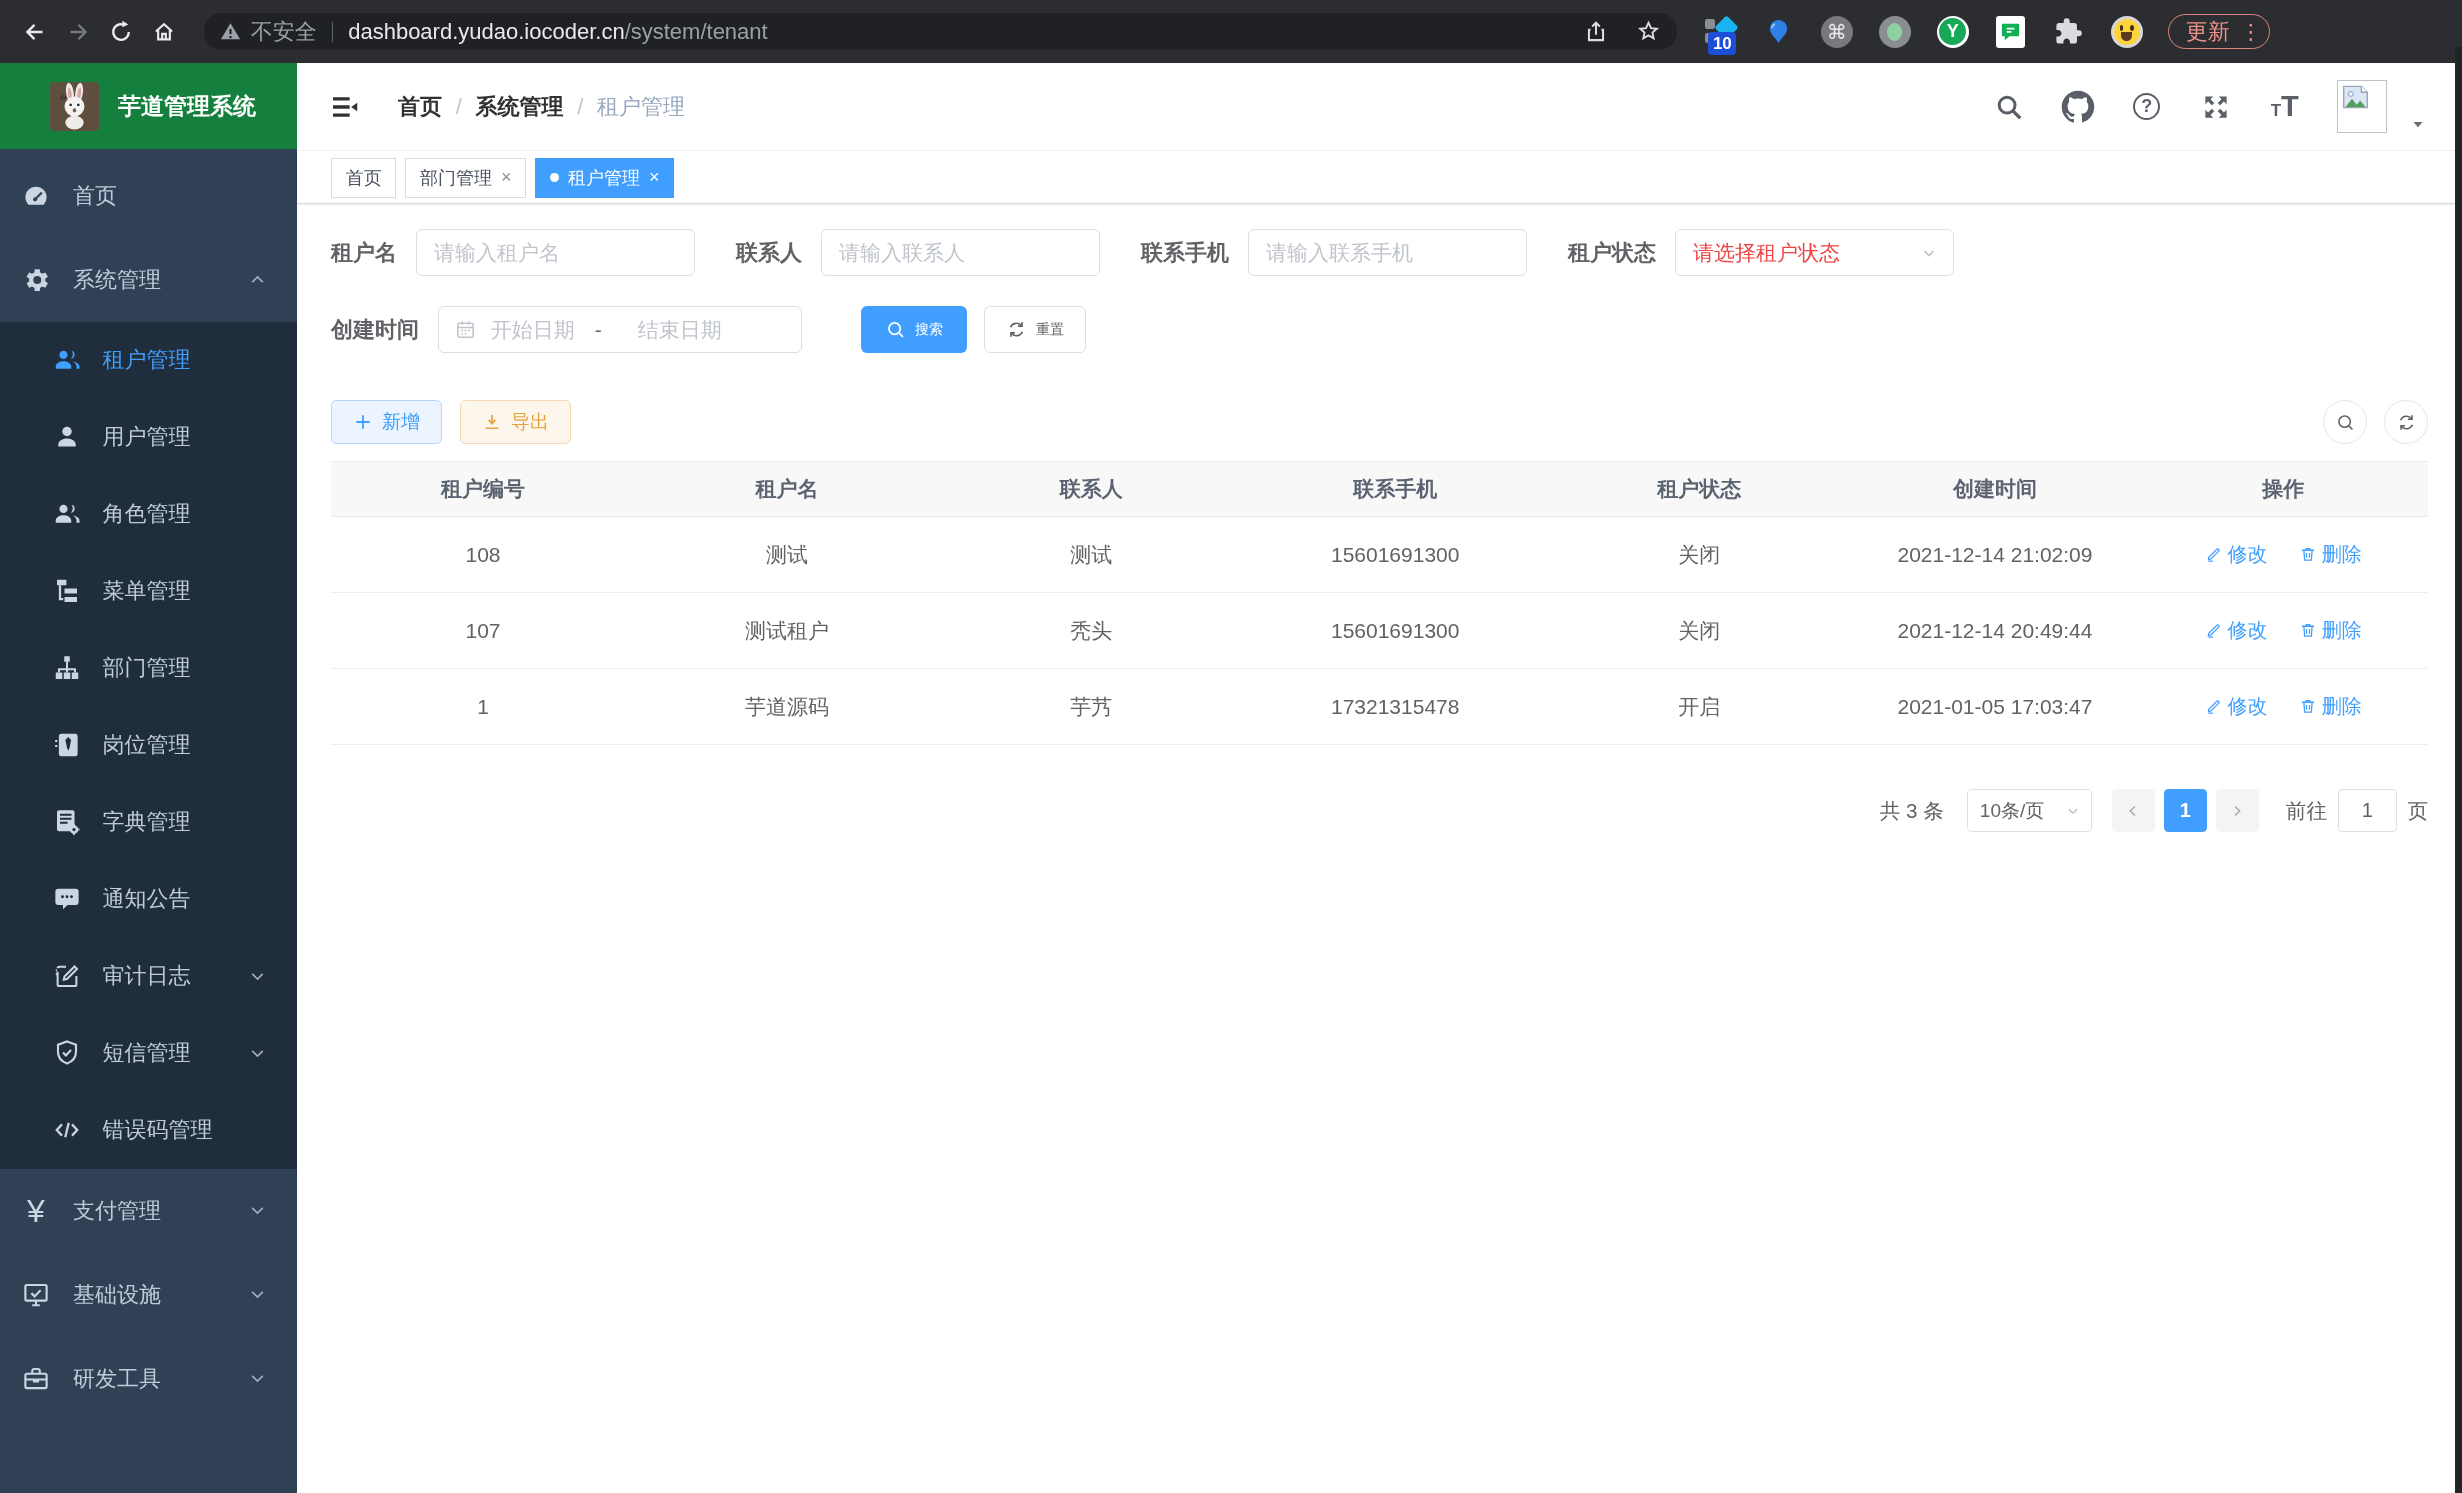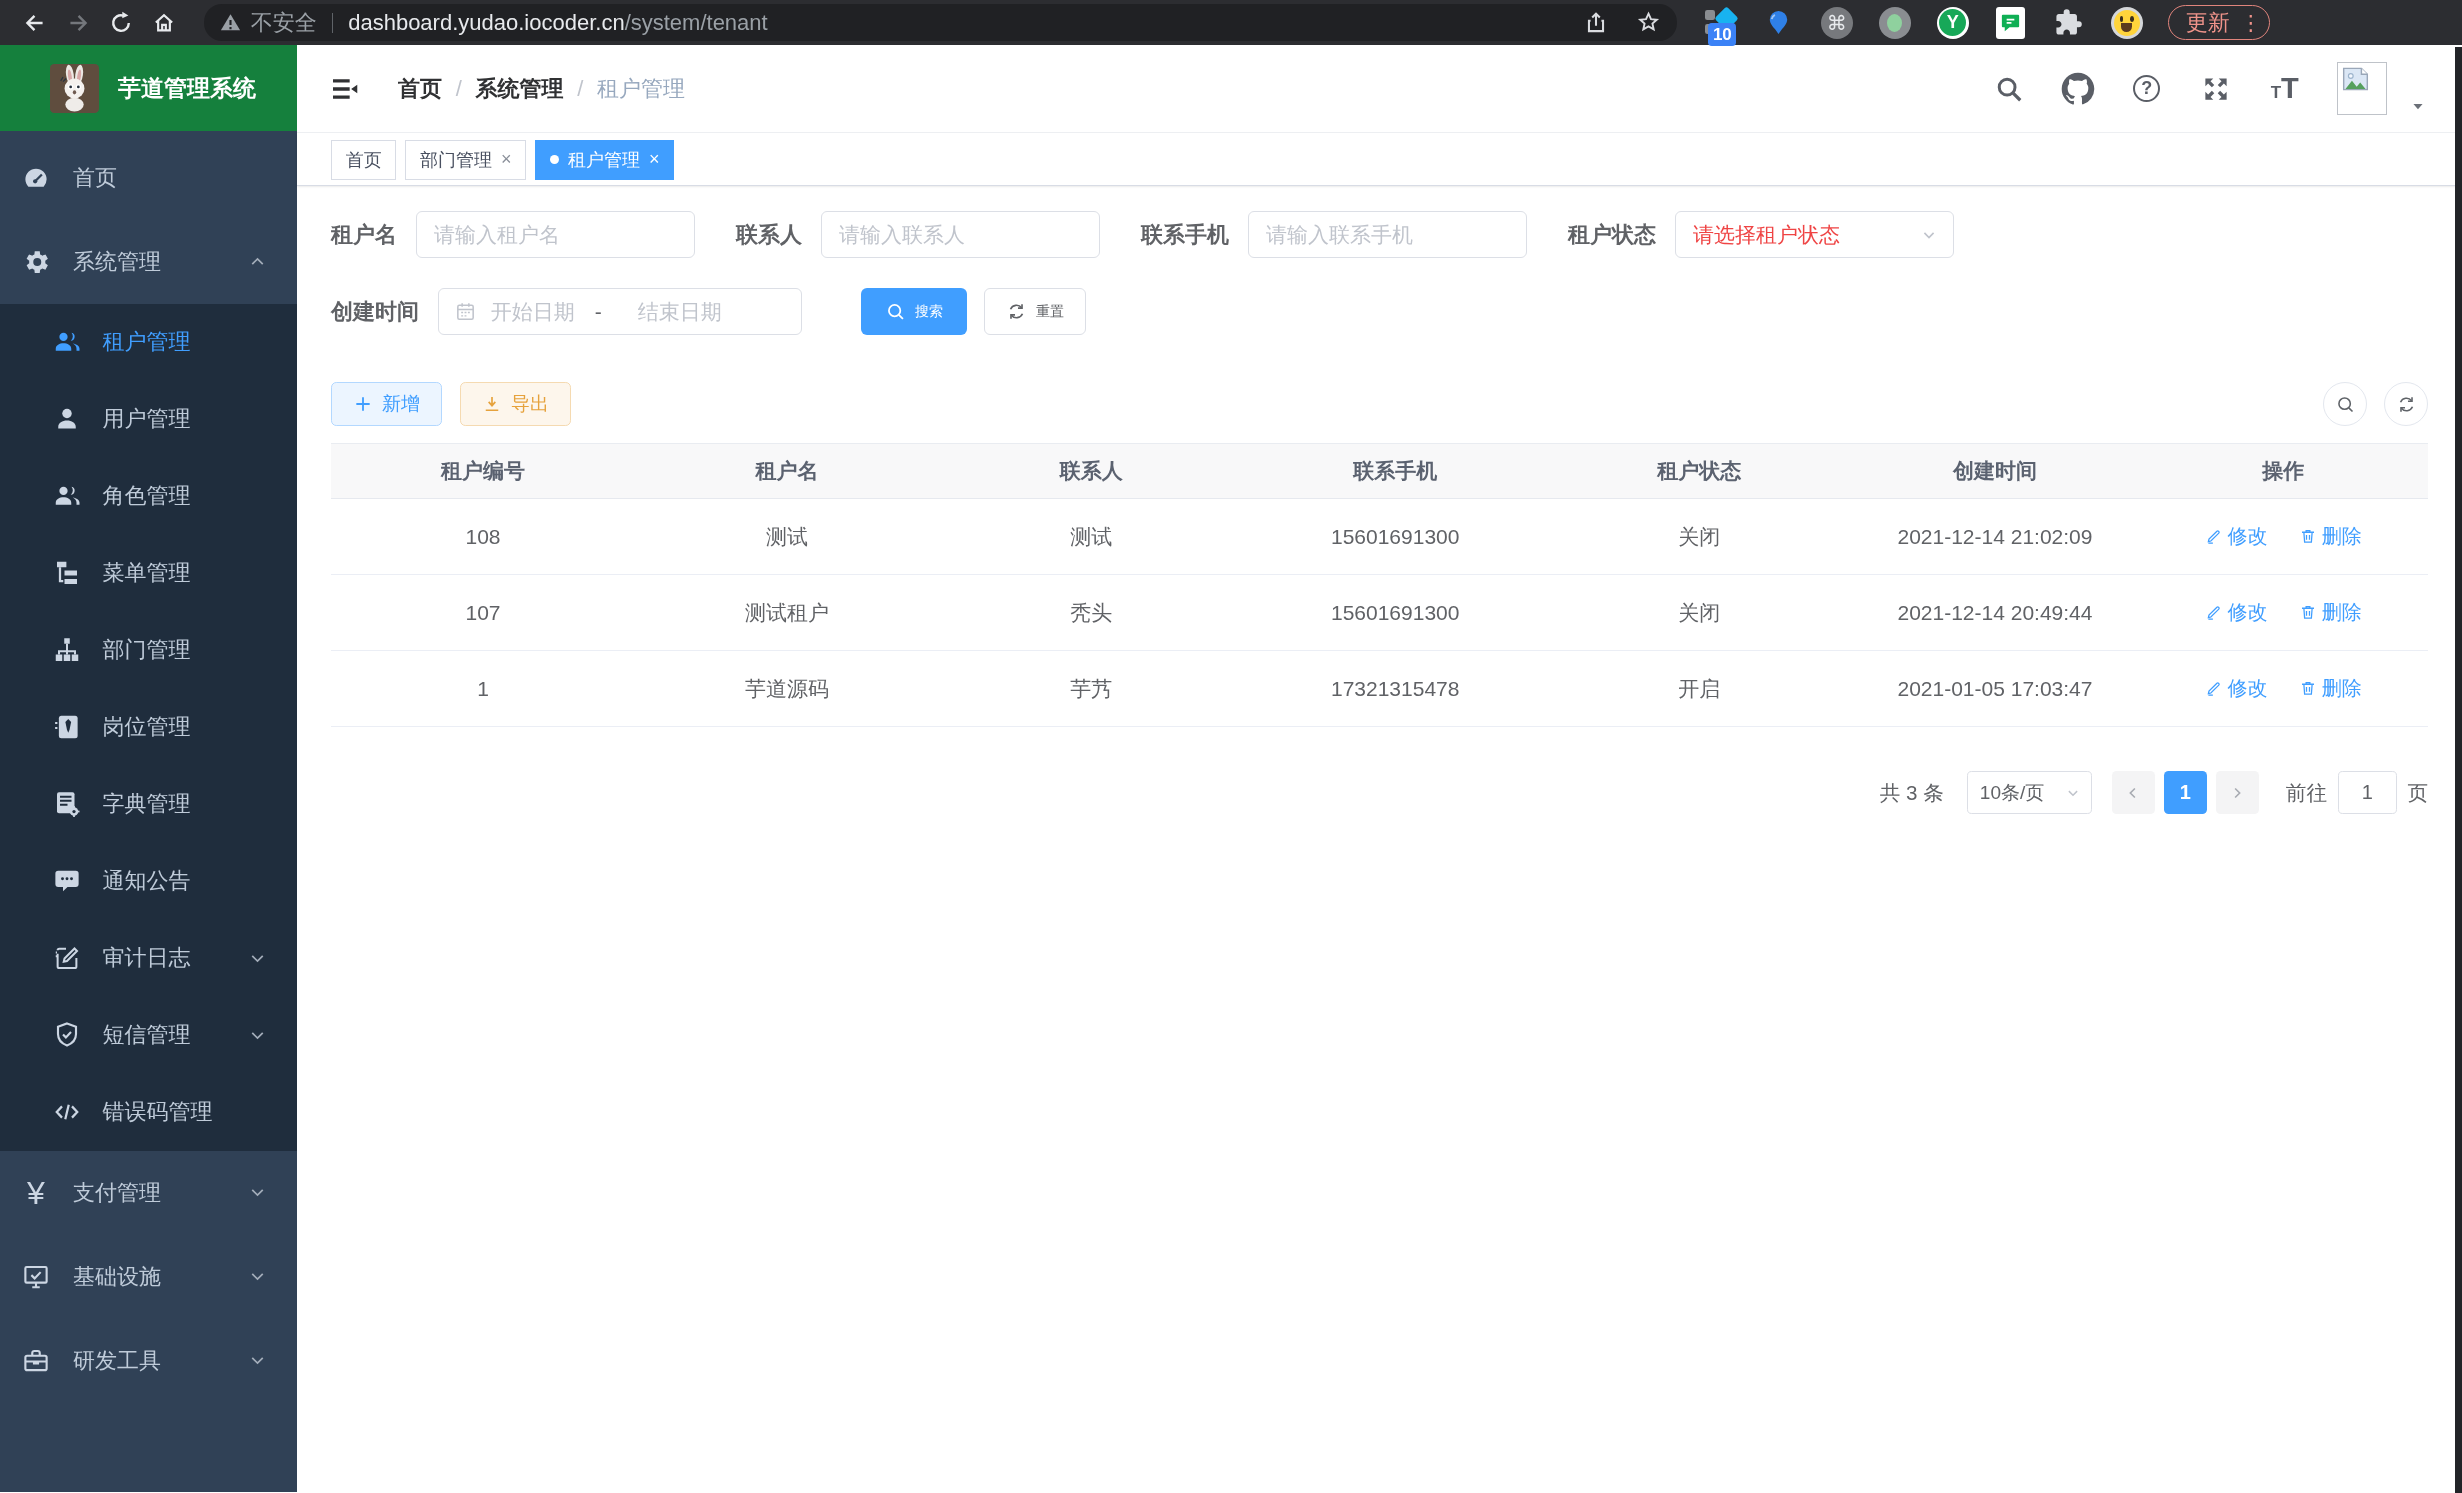--- a/index.html
+++ b/index.html
@@ -1,36 +1,36 @@
 <!DOCTYPE html>
 <html style="font-size:12px"><head>
 <meta charset="utf-8">
 <style>
   * { margin:0; padding:0; box-sizing:border-box; }
   html,body { width:2462px; height:1494px; overflow:hidden; }
   body { font-family:"Liberation Sans","DejaVu Sans",sans-serif; background:#fff; position:relative; }
   svg { display:block; }
 
   
-  .browser-bar { height:45px; background:#2c2d31; display:flex; align-items:center; padding:0 13.7px; position:relative; }
+  .browser-bar { height:63px; background:#2c2d31; display:flex; align-items:center; padding:0 13.7px; position:relative; }
   .nav-btn { width:43px; height:43px; display:flex; align-items:center; justify-content:center; color:#e8eaed; flex:none; }
   .nav-btn.disabled { color:#74777c; }
   .address-pill { height:37px; background:#202124; border-radius:18px; display:flex; align-items:center; flex:none; width:1473px; margin-left:18px; padding:0 15px; }
   .addr-sec { display:flex; align-items:center; color:#9aa0a6; }
   .addr-divider { width:1.5px; height:20px; background:#5f6368; margin:0 15px; }
   .addr-text { font-size:22px; color:#9aa0a6; margin-left:9px; }
   .url { font-size:22px; color:#e8eaed; white-space:nowrap; }
   .url .path { color:#9aa0a6; }
   .addr-right { margin-left:auto; display:flex; align-items:center; gap:26px; color:#dadce0; }
   .ext-area { display:flex; align-items:center; gap:24px; margin-left:27px; }
   .ext { width:34px; height:34px; position:relative; display:flex; align-items:center; justify-content:center; }
   .ext-squares { position:absolute; left:1.5px; top:4.6px; }
   .ext-squares i { display:block; width:10px; height:10px; background:#8a8d91; border-radius:2.3px; margin-bottom:3.8px; }
   .ext-diamond { position:absolute; right:3px; top:4.6px; width:17px; height:17px; background:#18b3f0; transform:rotate(45deg); border-radius:2.3px; }
-  .ext-badge { position:absolute; left:4.6px; bottom:-6px; background:#3b82f6; color:#fff; font-size:17px; line-height:1; padding:3px 4.6px; border-radius:3.8px; font-weight:700; }
+  .ext-badge { position:absolute; left:4.6px; bottom:-6px; background:#1d4ed8; color:#fff; font-size:17px; line-height:1; padding:3px 4.6px; border-radius:3.8px; font-weight:700; }
   .ext-circle { width:32px; height:32px; border-radius:50%; display:flex; align-items:center; justify-content:center; }
   .ext-cmd { background:#77797d; color:#e8eaed; font-size:20px; }
   .ext-dot-outer { background:#8a8d91; }
   .ext-dot-inner { width:15px; height:18px; border-radius:50%; background:#8fd19e; }
   .ext-y { background:#fff; }
   .ext-y .yc { width:27px; height:27px; border-radius:50%; background:#17a858; color:#fff; font-size:18px; font-weight:700; display:flex; align-items:center; justify-content:center; }
   .ext-chat { width:29px; height:32px; background:#fff; border-radius:3px; display:flex; align-items:center; justify-content:center; }
   .ext-emoji { background:#d5d7da; }
   .face { width:26px; height:26px; border-radius:50%; background:#ffd43b; position:relative; }
   .face i { position:absolute; width:3.8px; height:5.3px; border-radius:50%; background:#3b2f1e; top:6.9px; }

